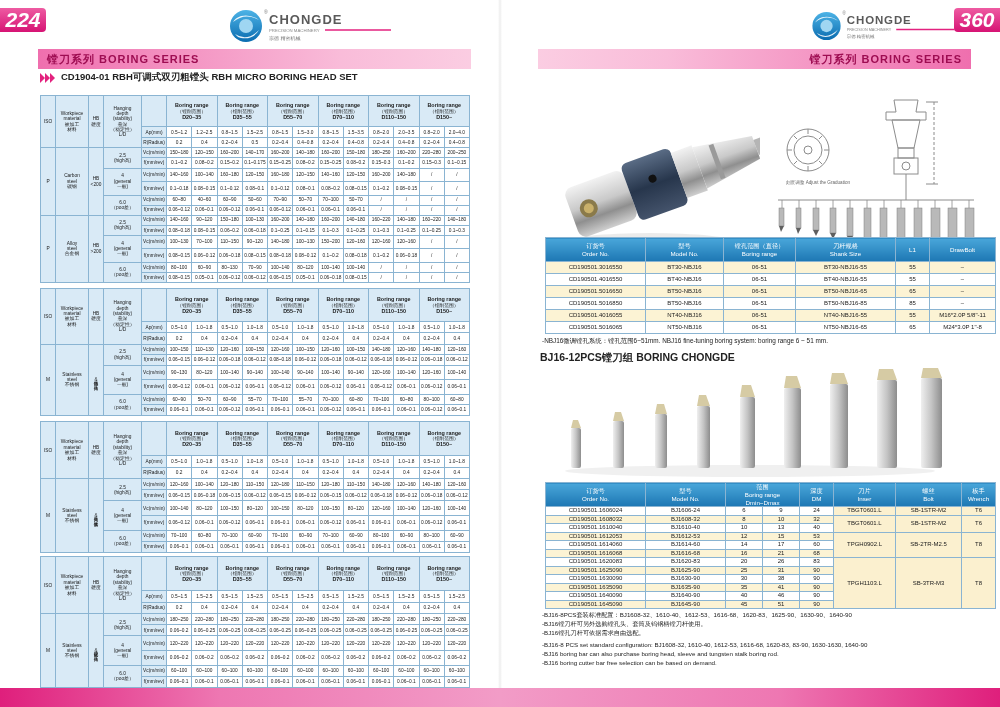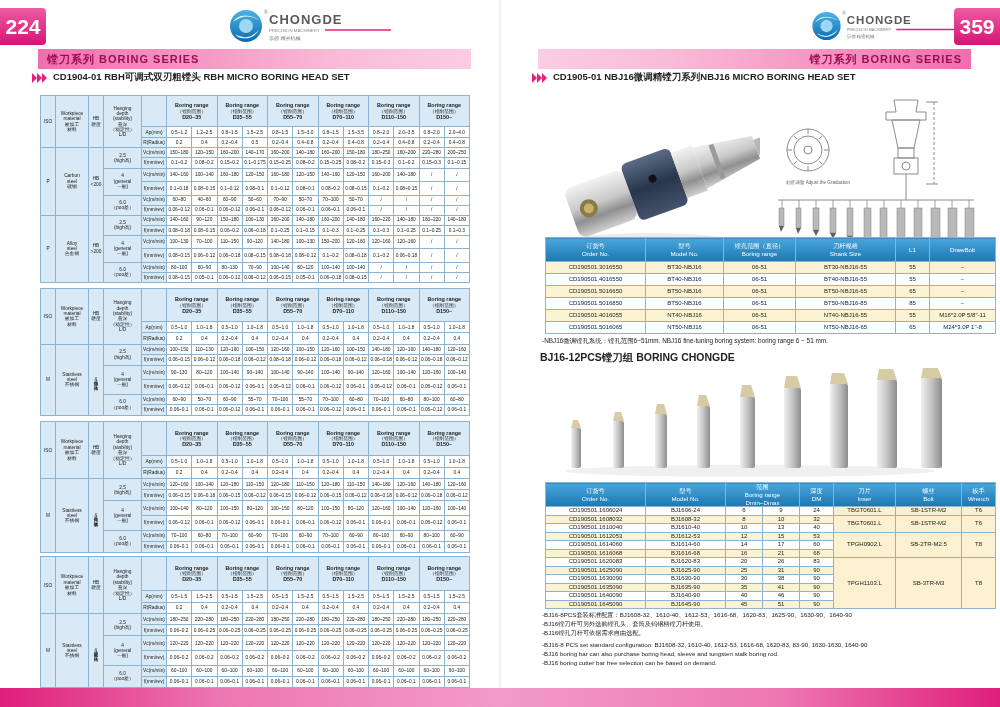--- a/index.html
+++ b/index.html
@@ -2,29 +2,29 @@
 <html><head>
 <meta charset="utf-8">
 <style>
   html,body{margin:0;padding:0;background:#fff;width:1000px;height:707px;overflow:hidden;
     font-family:"Liberation Sans","DejaVu Sans",sans-serif;-webkit-font-smoothing:antialiased;}
   #sheet{position:relative;width:1000px;height:707px;background:#fff;}
   .page{position:absolute;top:0;width:500px;height:707px;}
   #pageL{left:0;} #pageR{left:500px;}
   .seam{position:absolute;left:498px;top:0;width:4px;height:688px;
     background:linear-gradient(90deg,rgba(0,0,0,0),rgba(0,0,0,.07),rgba(0,0,0,0));}
-  .pagenum{position:absolute;top:8px;width:46px;height:37px;display:flex;align-items:center;justify-content:center;
-    background:linear-gradient(180deg,#ee5ba2,#d61374);color:#fff;font-size:21px;font-weight:bold;}
+  .pagenum{position:absolute;top:8px;width:46px;height:24px;display:flex;align-items:center;justify-content:center;
+    background:linear-gradient(180deg,#ee5ba2,#d61374);color:#fff;font-size:21px;font-weight:bold;font-style:italic;}
   .pagenum.left{left:0;border-radius:0 4px 4px 0;}
   .pagenum.right{right:0;border-radius:4px 0 0 4px;}
   .banner{position:absolute;top:49px;left:38px;width:424px;height:20px;display:flex;align-items:center;
     color:#9e0d52;font-weight:bold;font-size:11px;letter-spacing:1px;}
   #pageL .banner{background:linear-gradient(90deg,#ef6fae,#f9bcd9 70%,#fbcde2);padding-left:9px;}
   #pageR .banner{background:linear-gradient(90deg,#fbcde2,#f9bcd9 30%,#ef6fae);justify-content:flex-end;padding-right:9px;}
-  .title-row{position:absolute;left:32px;top:71px;display:flex;align-items:center;gap:5px;}
+  .title-row{position:absolute;left:40px;top:71px;display:flex;align-items:center;gap:5px;}
   .title-text{font-size:9.5px;font-weight:bold;color:#222;white-space:nowrap;}
   .logo{position:absolute;top:4px;}
   #pageL .logo{left:225px;} #pageR .logo{left:308px;}
   
   .spec{position:absolute;left:40px;width:430px;border-collapse:collapse;table-layout:fixed;
     font-size:4.8px;color:#1a1a1a;}
   .spec td{border:0.6px solid #8ab4d2;text-align:center;vertical-align:middle;padding:0;line-height:1.12;overflow:hidden;}
   .spec .hc{background:#d9eaf6;}
   .spec .gr{font-size:4.8px;}
   .spec .gr b{font-size:5.4px;}
@@ -779,48 +779,40 @@
             <td>0.06~0.1</td>
             <td>0.06~0.1</td>
             <td>0.06~0.1</td>
             <td>0.06~0.1</td>
           </tr>
         </tbody>
       </table>
   </div>
 
   <div class="page" id="pageR">
-    <div class="pagenum right">359</div>
+    <div class="pagenum right">360</div>
 
     <div class="logo">
       <svg width="150" height="44" viewBox="0 0 170 44">
         <circle cx="21" cy="22" r="16" fill="url(#gl1)"></circle>
         <path d="M8 18 Q20 8 34 16 Q26 10 16 12 Q10 14 8 18Z" fill="#fff" opacity=".9"></path>
         <path d="M10 30 Q22 38 34 26 Q28 36 16 34 Q12 33 10 30Z" fill="#fff" opacity=".9"></path>
         <circle cx="21" cy="22" r="7" fill="#9fd6f2"></circle>
         <text x="39" y="10" font-size="5" fill="#777">®</text>
         <text x="44" y="20" font-size="13" font-weight="bold" fill="#5a5a5a" letter-spacing="1">CHONGDE</text>
         <text x="44" y="28" font-size="4.3" fill="#888">PRECISION MACHINERY</text>
         <line x1="100" y1="26" x2="166" y2="26" stroke="#e3227f" stroke-width="1.6"></line>
         <text x="44" y="36" font-size="5" fill="#777">宗德 精密机械</text>
       </svg>
     </div>
 
     <div class="banner">
       <span>镗刀系列  BORING  SERIES</span>
     </div>
 
-    <div class="title-row">
-      <svg width="16" height="10" viewBox="0 0 16 10">
-        <polygon points="0,0 5,5 0,10" fill="#e3227f"></polygon>
-        <polygon points="5,0 10,5 5,10" fill="#e3227f"></polygon>
-        <polygon points="10,0 15,5 10,10" fill="#e3227f"></polygon>
-      </svg>
-      <span class="title-text">CD1905-01 NBJ16微调精镗刀系列NBJ16 MICRO BORING HEAD SET</span>
-    </div>
 
     <svg style="position:absolute;left:45px;top:92px;" width="215" height="172" viewBox="0 0 215 172">
       <defs>
         <linearGradient id="sil" x1="0" y1="0" x2="0" y2="1">
           <stop offset="0" stop-color="#f2f2f2"></stop>
             <stop offset=".45" stop-color="#c9c9c9"></stop>
           <stop offset=".7" stop-color="#8f8f8f"></stop>
             <stop offset="1" stop-color="#cfcfcf"></stop>
         </linearGradient>
         <linearGradient id="nvy" x1="0" y1="0" x2="0" y2="1">

